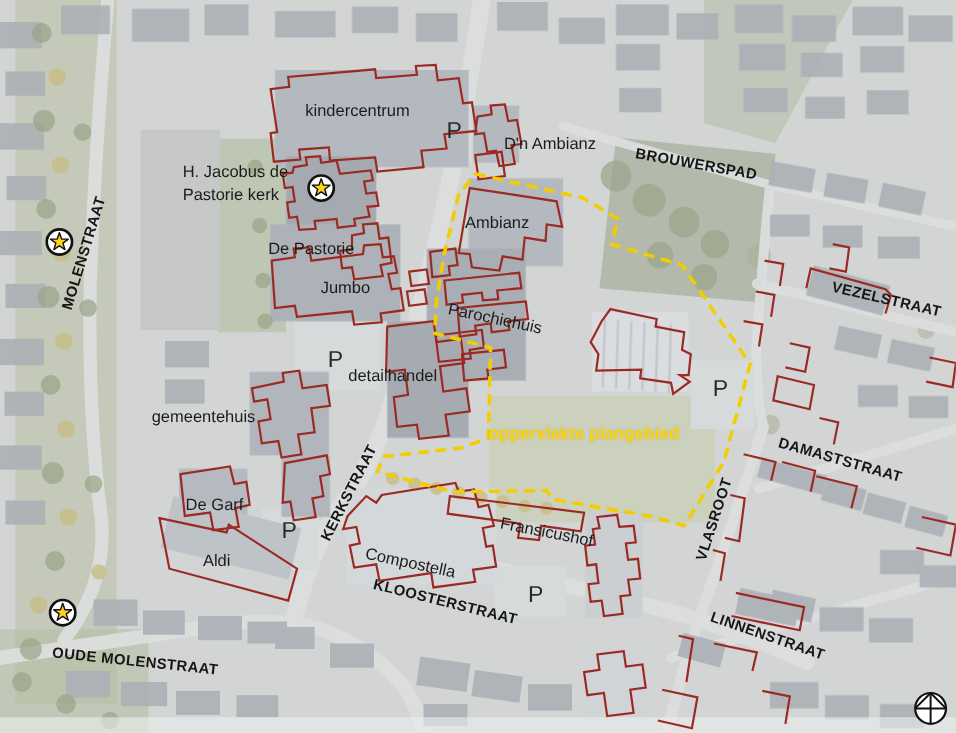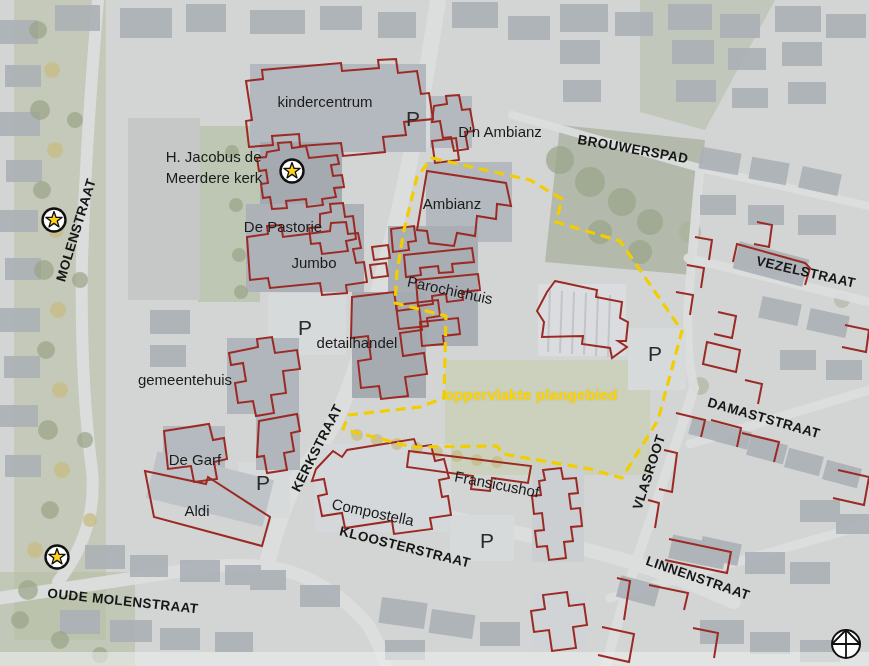--- a/index.html
+++ b/index.html
@@ -278,21 +278,21 @@
     <path d="M-14,0 L0,-14 L14,0" fill="none" stroke="#111" stroke-width="1.8" stroke-linejoin="round"></path>
   </g>
 </svg>
 
 <div class="lbl" style="left:325px;top:101px">kindercentrum</div>
 <div class="lbl pmark" style="left:413px;top:119px">P</div>
 <div class="lbl" style="left:500px;top:131px">D'n Ambianz</div>
 <div class="lbl street" style="left:633px;top:149px;transform:translate(-50%,-50%) rotate(10deg)">BROUWERSPAD</div>
 <div class="lbl center" style="left:214px;top:167px">
   <div>H. Jacobus de</div>
-  <div>Meerdere kerk</div>
+  <div>Pastorie kerk</div>
 </div>
 <div class="lbl" style="left:452px;top:203px">Ambianz</div>
 <div class="lbl" style="left:283px;top:226px">De Pastorie</div>
 <div class="lbl" style="left:314px;top:262px">Jumbo</div>
 <div class="lbl street" style="left:806px;top:272px;transform:translate(-50%,-50%) rotate(13deg)">VEZELSTRAAT</div>
 <div class="lbl" style="left:450px;top:290px;transform:translate(-50%,-50%) rotate(12deg)">Parochiehuis</div>
 <div class="lbl pmark" style="left:305px;top:328px">P</div>
 <div class="lbl" style="left:357px;top:342px">detailhandel</div>
 <div class="lbl pmark" style="left:655px;top:354px">P</div>
 <div class="lbl" style="left:185px;top:379px">gemeentehuis</div>

